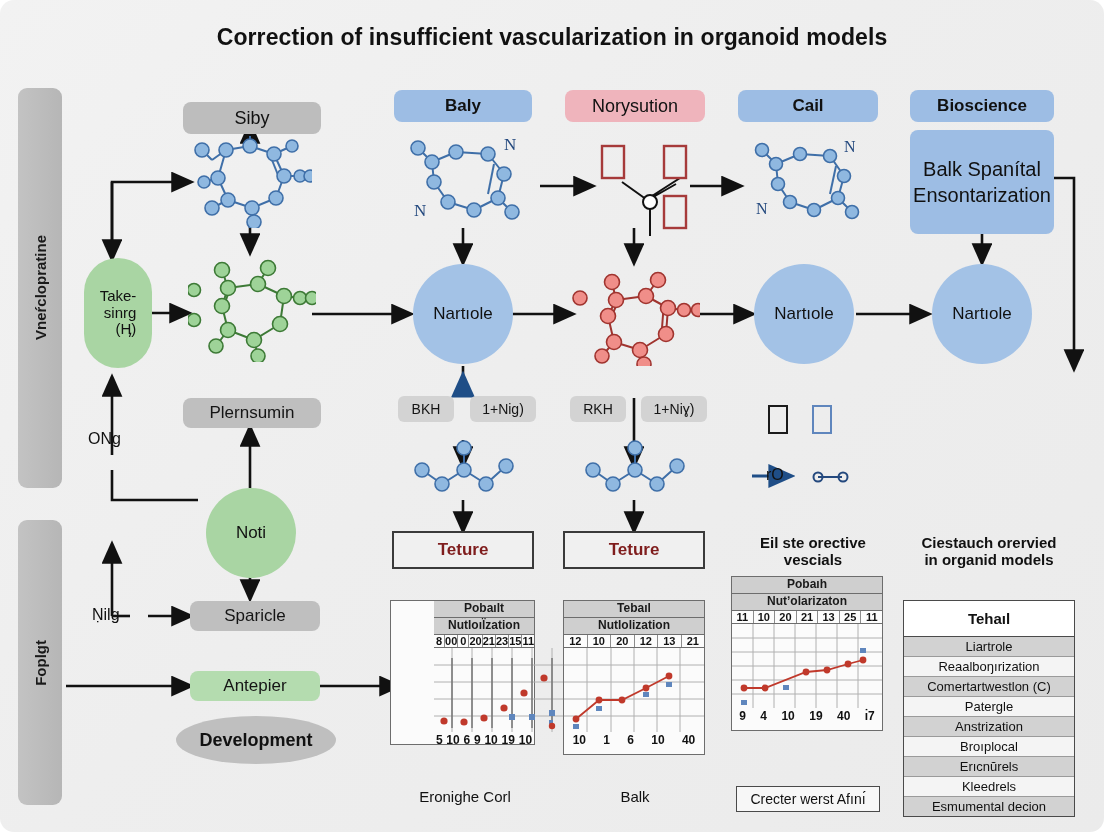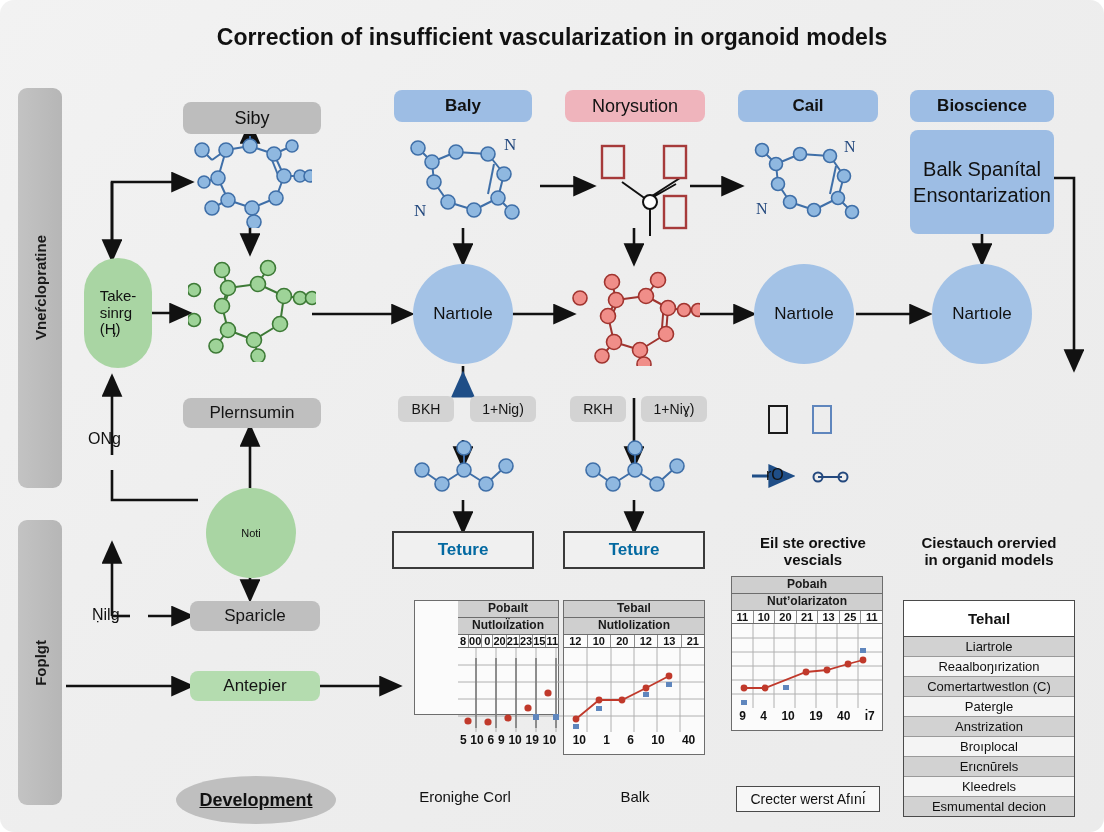--- a/index.html
+++ b/index.html
@@ -57,38 +57,38 @@
   }
   .tag.gray  { background:#bfbfbf; }
   .tag.green { background:#b4dcaf; }
   .tag.sm    { font-size:14px; border-radius:6px; background:#d3d3d3;}
 
   
   .node-ellipse {
     background:#a9d5a3;
     border-radius:50%/50%;
     display:flex; align-items:center; justify-content:center;
-    text-align:left; font-size:15px; color:#111; line-height:1.12;
+    text-align:right; font-size:15px; color:#111; line-height:1.12;
   }
   .node-circle {
     border-radius:50%;
     display:flex; align-items:center; justify-content:center;
     text-align:center; color:#111;
   }
-  .node-circle.green { background:#a9d5a3; font-size:11px;align-items:center; }
+  .node-circle.green { background:#a9d5a3; font-size:17px;align-items:center; }
   .node-circle.blue  { background:#a3c2e6; font-size:17px; }
   .dev-ellipse {
     background:#bfbfbf; border-radius:50%;
     display:flex; align-items:center; justify-content:center;
     font-size:18px; font-weight:bold; color:#111;
   }
   .box-plain {
     background:#f0f0f0; border:2px solid #3a3a3a;
     display:flex; align-items:center; justify-content:center;
-    font-size:17px; font-weight:bold; color:#0369a1;
+    font-size:17px; font-weight:bold; color:#7f1d1d;
   }
 
   
   #wires { position:absolute; left:0; top:0; width:1104px; height:832px; pointer-events:none; }
 
   
   .chart {
     border:1px solid #6d6d6d;
     background:#fbfbfb;
   }
@@ -429,21 +429,21 @@
   <div class="abs" style="left:92px; top:606px; font-size:16px; color:#111;">Ṇilg</div>
 
   <div class="abs tag gray" style="left:190px; top:601px; width:130px; height:30px;">
     <span>Sparicle</span>
   </div>
 
   <div class="abs tag green" style="left:190px; top:671px; width:130px; height:30px;">
     <span>Antepier</span>
   </div>
 
-  <div class="abs dev-ellipse" style="left:176px; top:776px; width:160px; height:48px;text-decoration:underline;">
+  <div class="abs dev-ellipse" style="left:176px; top:716px; width:160px; height:48px;">
     <span>Development</span>
   </div>
 
   <div class="abs node-circle blue" style="left:413px; top:264px; width:100px; height:100px;">
     <span>Nartıole</span>
   </div>
   <div class="abs node-circle blue" style="left:754px; top:264px; width:100px; height:100px;">
     <span>Nartıole</span>
   </div>
   <div class="abs node-circle blue" style="left:932px; top:264px; width:100px; height:100px;">
@@ -481,21 +481,21 @@
 
   <div class="abs lg-sq" style="left:768px; top:405px;"></div>
   <div class="abs lg-sq blue" style="left:812px; top:405px;"></div>
   <div class="abs lg-txt" style="left:766px; top:466px;">rO</div>
   <svg class="abs" style="left:810px; top:468px;" width="42" height="18">
     <line x1="8" y1="9" x2="32" y2="9" stroke="#24497e" stroke-width="2"></line>
     <circle cx="8" cy="9" r="4.5" fill="none" stroke="#24497e" stroke-width="2"></circle>
     <circle cx="33" cy="9" r="4.5" fill="none" stroke="#24497e" stroke-width="2"></circle>
   </svg>
 
-  <div class="abs chart" style="left:414px; top:600px; width:145px; height:115px;padding-left:43px;">
+  <div class="abs chart" style="left:390px; top:600px; width:145px; height:145px;padding-left:43px;">
     <div class="hdr">Pobaılt</div>
     <div class="hdr">Nutloıl̈zation</div>
     <div class="ticks">
       <div>8</div>
       <div>00</div>
       <div>0</div>
       <div>20</div>
       <div>21</div>
       <div>23</div>
       <div>15</div>

